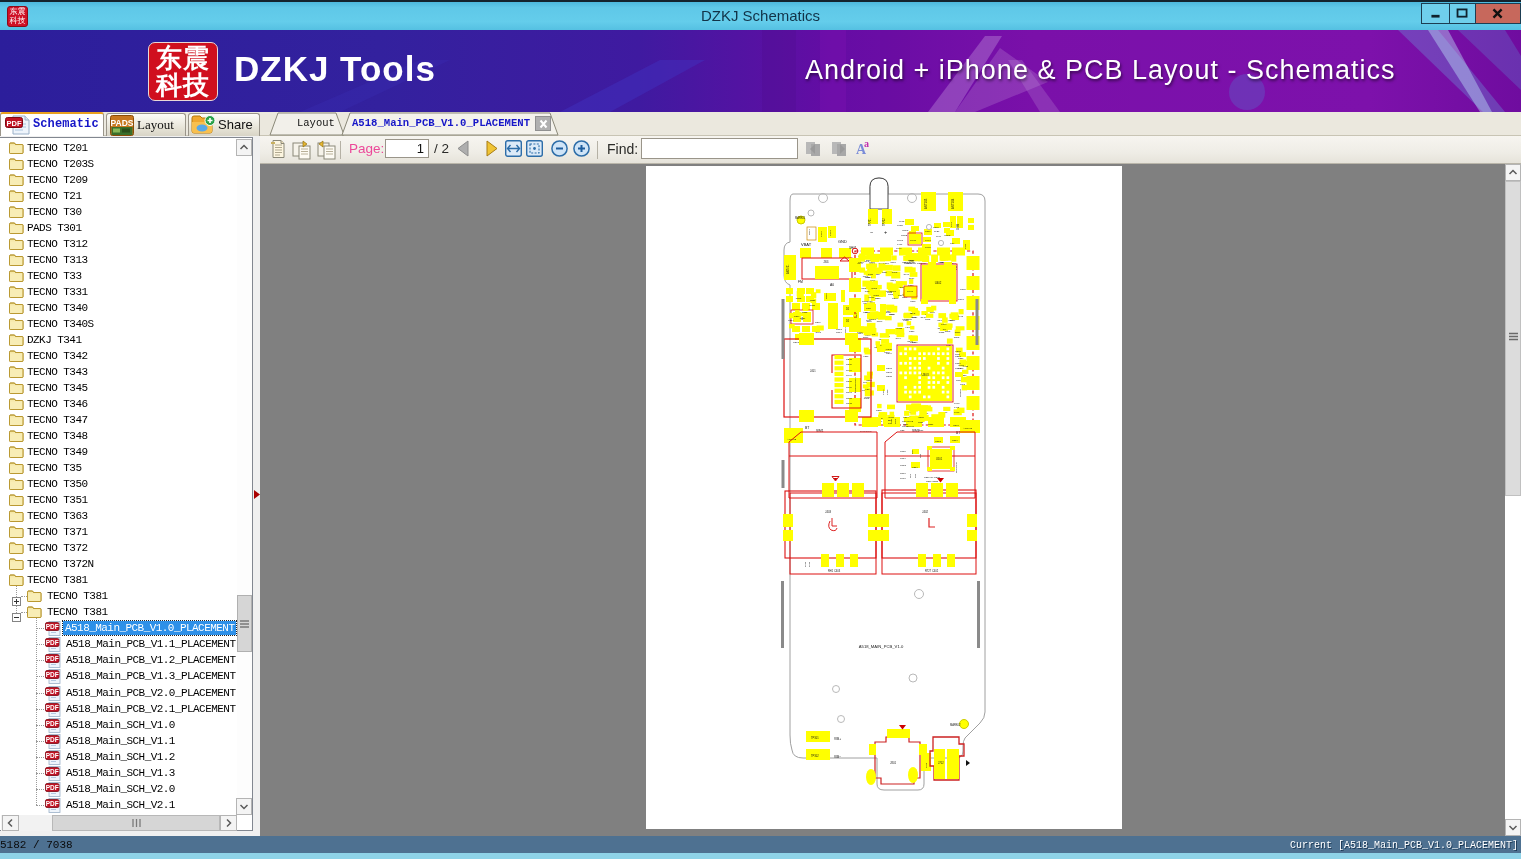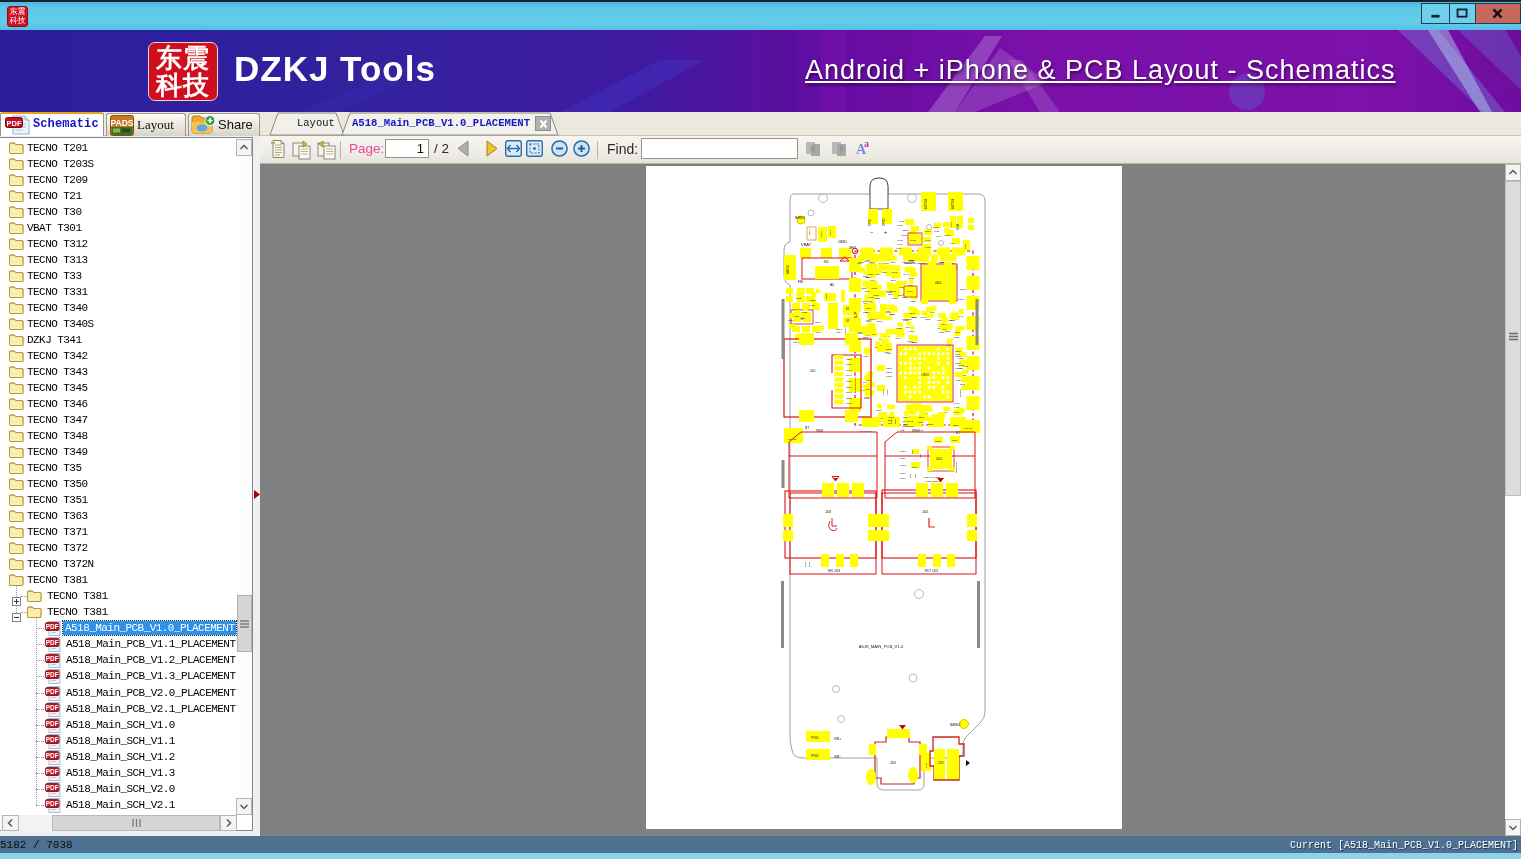--- a/index.html
+++ b/index.html
@@ -23,21 +23,21 @@
     background:linear-gradient(90deg,#2c1e9b 0%,#33219e 25%,#3f1aa0 42%,#650ca4 55%,#7a10a9 68%,#7d11ab 90%,#6f0c9f 100%);
     overflow:hidden; }
   #logo { position:absolute; left:148px; top:12px; width:70px; height:59px;
     background:#d00f1e; border-radius:7px; border:1px solid #e8d8d8;
     display:flex; align-items:center; justify-content:center; }
   #logo span { color:#fff; font-size:26px; line-height:27px; font-weight:bold;
     letter-spacing:1px; text-align:center; }
   #dzkjtools { position:absolute; left:234px; top:19px; color:#fff; font-size:35px;
     font-weight:bold; letter-spacing:1px; }
   #bannertext { position:absolute; left:805px; top:25px; color:#fff; font-size:27px;
-    letter-spacing:1px; text-shadow:1px 2px 3px rgba(0,0,0,.55);text-decoration:underline; }
+    letter-spacing:1px; text-shadow:1px 2px 3px rgba(0,0,0,.55); }
   #tabrow { position:absolute; left:0; top:112px; width:1521px; height:24px;
     background:#ebe8de; border-bottom:1px solid #c8c4b4; }
   #leftpanel { position:absolute; left:0; top:136px; width:260px; height:700px;
     background:#f0f0f0; }
   #treearea { position:absolute; left:0; top:137px; width:253px; height:694px;
     background:#fff; border:1px solid #828790; border-left:none; }
   .trow { position:absolute; font-family:"Liberation Mono",monospace; font-size:11px;
     color:#000; white-space:pre; letter-spacing:-0.55px; }
   .trow.sel { background:#2e90e8; color:#fff; outline:1px dotted #222; padding:1px 2px 1px 2px; }
   .pmbox { position:absolute; width:9px; height:9px; }
@@ -53,20 +53,21 @@
   #statusleft { position:absolute; left:0px; top:839px; color:#0a0a0a; font-size:11px;
     font-family:"Liberation Mono",monospace; }
   #statusright { position:absolute; right:3px; top:840px; color:#fff; font-size:10px;
     font-family:"Liberation Mono",monospace; text-shadow:1px 1px 0 #1c3854; }
   .sbarrow { position:absolute; background:#f4f4f4; border:1px solid #b4b4b4; }
 </style>
 </head>
 <body>
 <div id="titlebar">
   <div id="appicon">东震<br>科技</div>
+  <div id="titletext">DZKJ Schematics</div>
   <div class="winbtn" id="btnmin">
       <svg class="winglyph" viewBox="0 0 29 21">
         <rect x="10" y="12" width="9" height="3" fill="#10222e"></rect>
       </svg>
     </div>
   <div class="winbtn" id="btnmax">
       <svg class="winglyph" viewBox="0 0 27 21">
         <rect x="8" y="6" width="10" height="8" fill="none" stroke="#10222e" stroke-width="2"></rect>
       </svg>
     </div>
@@ -238,21 +239,21 @@
       <path d="M0.8 3.2 L13.7 3.2 L13.7 10.6 Q13.7 11.2 13 11.2 L1.6 11.2 Q0.8 11.2 0.8 10.6 Z" fill="#f8edb5" stroke="none"></path>
       <path d="M0.5 2.5 L0.5 10.5 Q0.5 11.5 1.5 11.5 L13 11.5 Q14 11.5 14 10.5 L14 3.5 Q14 2.5 13 2.5 L6.5 2.5 L5.5 1 L1.5 1 Q0.5 1 0.5 2.5 Z" fill="none" stroke="#b8962e" stroke-width="0.9"></path>
     </svg>
 <div class="trow" style="left:27px;top:206px">TECNO T30</div>
 <svg class="abs" style="left:9px;top:222px" width="15" height="12" viewBox="0 0 15 12">
       <path d="M0.5 2.5 L0.5 10.5 Q0.5 11.5 1.5 11.5 L13 11.5 Q14 11.5 14 10.5 L14 3.5 Q14 2.5 13 2.5 L6.5 2.5 L5.5 1 L1.5 1 Q0.5 1 0.5 2.5 Z" fill="#f5e8a8" stroke="#b8962e" stroke-width="0.9"></path>
       <path d="M0.8 4.2 L13.7 4.2" stroke="#e8d080" stroke-width="1"></path>
       <path d="M0.8 3.2 L13.7 3.2 L13.7 10.6 Q13.7 11.2 13 11.2 L1.6 11.2 Q0.8 11.2 0.8 10.6 Z" fill="#f8edb5" stroke="none"></path>
       <path d="M0.5 2.5 L0.5 10.5 Q0.5 11.5 1.5 11.5 L13 11.5 Q14 11.5 14 10.5 L14 3.5 Q14 2.5 13 2.5 L6.5 2.5 L5.5 1 L1.5 1 Q0.5 1 0.5 2.5 Z" fill="none" stroke="#b8962e" stroke-width="0.9"></path>
     </svg>
-<div class="trow" style="left:27px;top:222px">VBAT T301</div>
+<div class="trow" style="left:27px;top:222px">PADS T301</div>
 <svg class="abs" style="left:9px;top:238px" width="15" height="12" viewBox="0 0 15 12">
       <path d="M0.5 2.5 L0.5 10.5 Q0.5 11.5 1.5 11.5 L13 11.5 Q14 11.5 14 10.5 L14 3.5 Q14 2.5 13 2.5 L6.5 2.5 L5.5 1 L1.5 1 Q0.5 1 0.5 2.5 Z" fill="#f5e8a8" stroke="#b8962e" stroke-width="0.9"></path>
       <path d="M0.8 4.2 L13.7 4.2" stroke="#e8d080" stroke-width="1"></path>
       <path d="M0.8 3.2 L13.7 3.2 L13.7 10.6 Q13.7 11.2 13 11.2 L1.6 11.2 Q0.8 11.2 0.8 10.6 Z" fill="#f8edb5" stroke="none"></path>
       <path d="M0.5 2.5 L0.5 10.5 Q0.5 11.5 1.5 11.5 L13 11.5 Q14 11.5 14 10.5 L14 3.5 Q14 2.5 13 2.5 L6.5 2.5 L5.5 1 L1.5 1 Q0.5 1 0.5 2.5 Z" fill="none" stroke="#b8962e" stroke-width="0.9"></path>
     </svg>
 <div class="trow" style="left:27px;top:238px">TECNO T312</div>
 <svg class="abs" style="left:9px;top:254px" width="15" height="12" viewBox="0 0 15 12">
       <path d="M0.5 2.5 L0.5 10.5 Q0.5 11.5 1.5 11.5 L13 11.5 Q14 11.5 14 10.5 L14 3.5 Q14 2.5 13 2.5 L6.5 2.5 L5.5 1 L1.5 1 Q0.5 1 0.5 2.5 Z" fill="#f5e8a8" stroke="#b8962e" stroke-width="0.9"></path>
       <path d="M0.8 4.2 L13.7 4.2" stroke="#e8d080" stroke-width="1"></path>

